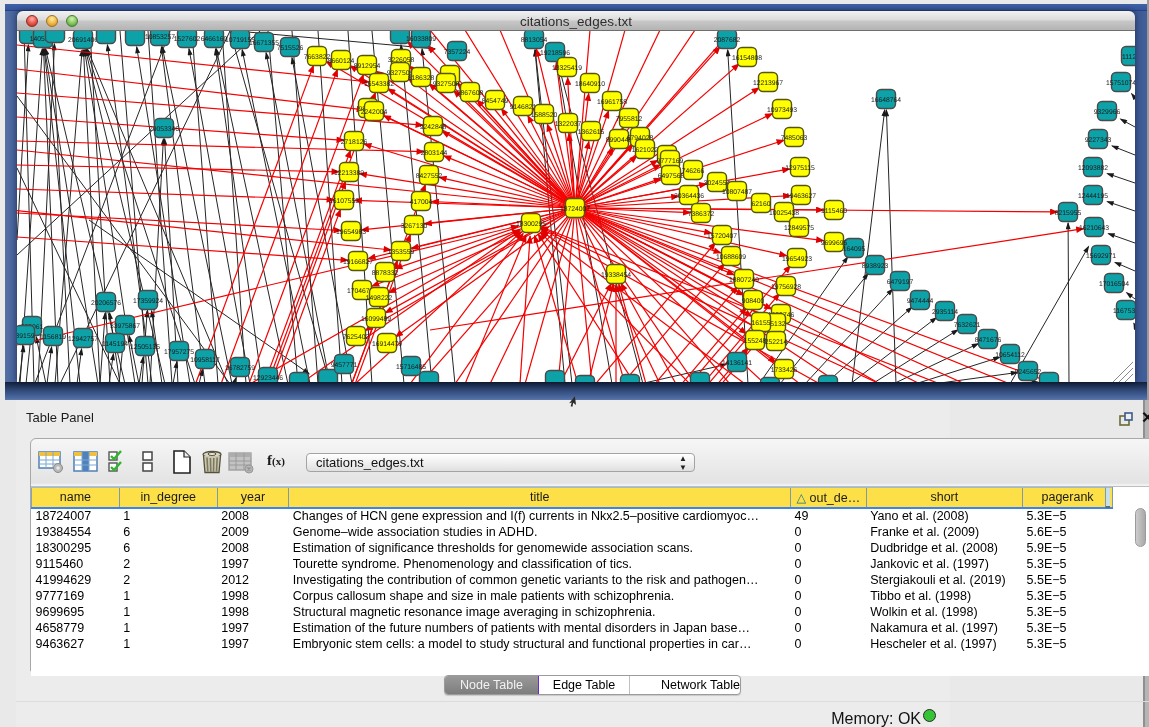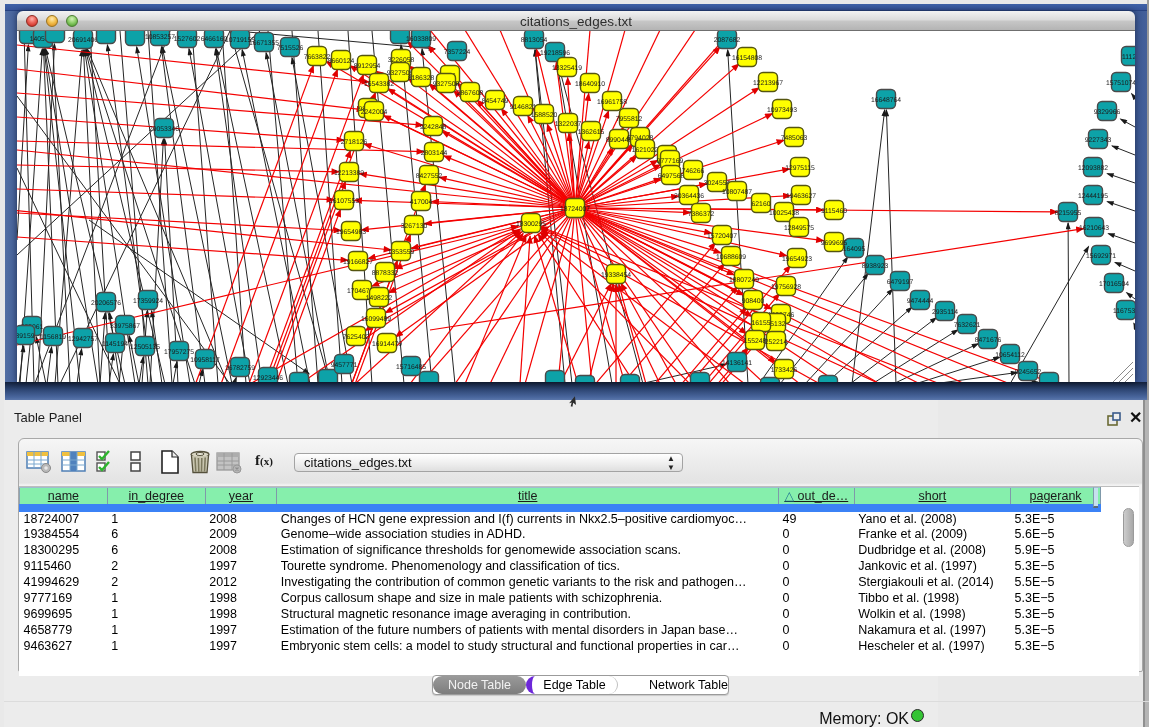--- a/index.html
+++ b/index.html
@@ -23,59 +23,59 @@
   border-bottom:1px solid #6f6f6f; }
 #titlebar .ttl { position:absolute; left:0; right:0; top:3px; text-align:center;
   font-size:13.5px; color:#2e2e2e; }
 .tl { position:absolute; top:3.5px; width:12px; height:12px; border-radius:50%; }
 #tl-r { left:9px; background:radial-gradient(circle at 50% 30%,#ffb3ad 0%,#ee6a60 40%,#d33b31 75%,#a82019 100%); border:1px solid #8e2b22;}
 #tl-y { left:28.5px; background:radial-gradient(circle at 50% 30%,#ffe9b0 0%,#f3c14e 45%,#e0992b 80%,#b4761a 100%); border:1px solid #9a7420;}
 #tl-g { left:48.5px; background:radial-gradient(circle at 50% 30%,#d2f0b9 0%,#8ecf6a 45%,#5ba83c 80%,#3f7d28 100%); border:1px solid #4c7c33;}
 #canvas { position:absolute; left:0; top:20px; width:1118px; height:351px;
   background:#fff; overflow:hidden; }
 
-#panel { position:absolute; left:4px; top:400px; width:934px; height:327px;
+#panel { position:absolute; left:16px; top:400px; width:934px; height:327px;
   background:#ececec; }
 #ptitle { position:absolute; left:10px; top:10px; font-size:13px; color:#1e1e1e; }
 #float-ic { position:absolute; left:1103px; top:12px; width:14px; height:14px; }
 #close-ic { position:absolute; left:1125px; top:8px; font-size:16px; font-weight:bold; color:#111; }
 #pbox { position:absolute; left:14px; top:38px; width:1125px; height:234px;
   border:1px solid #a8a8a8; border-radius:6px 6px 2px 2px;
   background:linear-gradient(#f6f6f6,#e3e3e3 44px,#f2f2f2 46px); }
 
 .tbi { position:absolute; top:11px; }
 #dd { position:absolute; left:275px; top:13.5px; width:389px; height:19px;
   border:1px solid #a3a3a3; border-radius:4px;
   background:linear-gradient(#ffffff,#ededed 60%,#dfdfdf);
   font-size:13px; color:#111; line-height:17px; padding-left:9px; }
 #dd .arr { position:absolute; right:7px; top:0px; font-size:8px; line-height:9px;
   color:#222; text-align:center; }
 
 #tbl { position:absolute; left:0px; top:47px; width:1120px; height:190px;
   background:#fff; overflow:hidden; border-top:1px solid #bdbdbd;}
 table { border-collapse:collapse; table-layout:fixed; width:1082px; font-size:12.5px; }
-th { background:#86efac; border-left:1px solid #7f99aa; border-top:1px solid #9dbdcf;
+th { background:#fde047; border-left:1px solid #7f99aa; border-top:1px solid #9dbdcf;
   font-weight:normal; font-size:12.5px; color:#1b1b1b; height:20px;
-  border-bottom:8px solid #3b82f6; padding:0; overflow:hidden; white-space:nowrap;text-decoration:underline;}
+  border-bottom:2px solid #3b82f6; padding:0; overflow:hidden; white-space:nowrap;}
 th:first-child { border-left:1px solid #8aa3b3; }
 th:last-child  { border-right:1px solid #7f99aa; }
 td { height:16px; padding:0 0 0 4px; overflow:hidden; white-space:nowrap; color:#000; }
 .c1{width:87px} .c2{width:97px} .c3{width:71px} .c4{width:497px}
 .c5{width:75px} .c6{width:155px} .c7{width:89px}
 
 #sbar { position:absolute; right:6px; top:67px; width:15px; height:160px; }
 #sthumb { position:absolute; left:2px; top:2px; width:11px; height:39px;
   background:linear-gradient(90deg,#cdcdcd,#a8a8a8); border:1px solid #9a9a9a; border-radius:6px; }
 
 #tabs { position:absolute; left:428px; top:275px; height:20px; display:flex;
   border:1px solid #9b9b9b; border-radius:4px; overflow:hidden;
   font-size:12.5px; background:#fff; box-shadow:0 1px 1px rgba(0,0,0,.15);}
-#tabs div { padding:2px 0 12px; height:100%;border-radius:9px; }
+#tabs div { padding:2px 0 12px; height:100%; }
 #tabs .sel { background:linear-gradient(#9a9a9a,#7d7d7d); color:#f2f2f2; }
-#tabs .mid { border-left:6px solid #6d28d9; border-right:1px solid #c0c0c0; }
+#tabs .mid { border-left:1px solid #6d28d9; border-right:1px solid #c0c0c0; }
 
 #mem { position:absolute; right:29px; top:310px; font-size:16px; color:#111; }
 #memdot { position:absolute; right:14px; top:309px; width:13px; height:13px;
   border-radius:50%; background:#35c435; border:1.5px solid #2a2a2a; }
 .iclbl { font-weight:bold; font-size:15px;
   font-family:"Liberation Serif", serif; color:#1a1a1a; position:absolute; top:13px; }
 </style></head>
 <body>
 <div id="app">
  <div id="desk">
@@ -731,37 +731,37 @@
                 <td class="c5">0</td>
                 <td class="c6">Jankovic et al. (1997)</td>
                 <td class="c7">5.3E−5</td>
               </tr>
 <tr>
                 <td class="c1">41994629</td>
                 <td class="c2">2</td>
                 <td class="c3">2012</td>
                 <td class="c4">Investigating the contribution of common genetic variants to the risk and pathogen…</td>
                 <td class="c5">0</td>
-                <td class="c6">Stergiakouli et al. (2014)</td>
+                <td class="c6">Stergiakouli et al. (2019)</td>
                 <td class="c7">5.5E−5</td>
               </tr>
 <tr>
                 <td class="c1">9777169</td>
                 <td class="c2">1</td>
                 <td class="c3">1998</td>
                 <td class="c4">Corpus callosum shape and size in male patients with schizophrenia.</td>
                 <td class="c5">0</td>
                 <td class="c6">Tibbo et al. (1998)</td>
                 <td class="c7">5.3E−5</td>
               </tr>
 <tr>
                 <td class="c1">9699695</td>
                 <td class="c2">1</td>
                 <td class="c3">1998</td>
-                <td class="c4">Structural magnetic resonance image averaging in contribution.</td>
+                <td class="c4">Structural magnetic resonance image averaging in schizophrenia.</td>
                 <td class="c5">0</td>
                 <td class="c6">Wolkin et al. (1998)</td>
                 <td class="c7">5.3E−5</td>
               </tr>
 <tr>
                 <td class="c1">4658779</td>
                 <td class="c2">1</td>
                 <td class="c3">1997</td>
                 <td class="c4">Estimation of the future numbers of patients with mental disorders in Japan base…</td>
                 <td class="c5">0</td>

